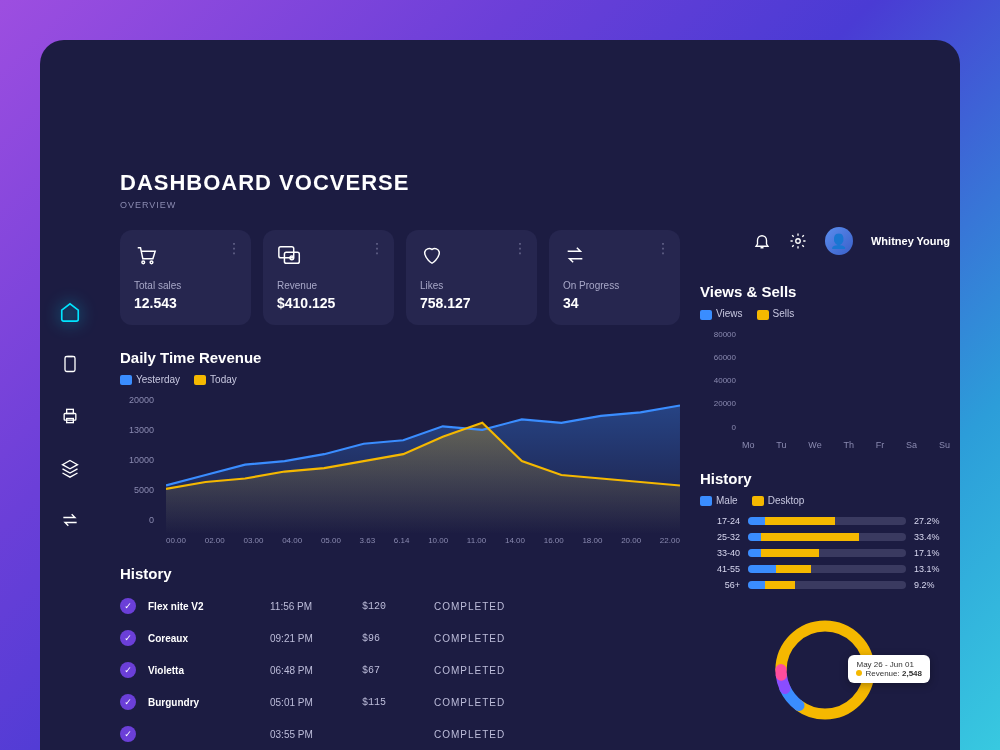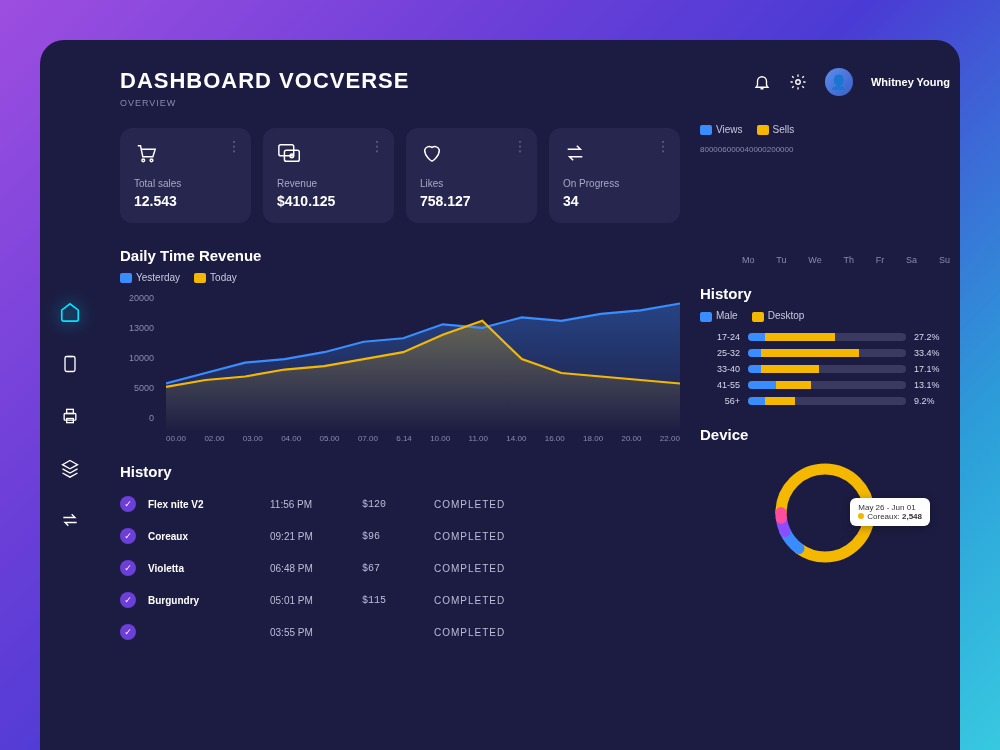--- a/index.html
+++ b/index.html
@@ -1,21 +1,21 @@
 <!DOCTYPE html>
 <html><head>
 <meta charset="utf-8">
 <style>
 * { margin: 0; padding: 0; box-sizing: border-box; font-family: -apple-system, BlinkMacSystemFont, 'Segoe UI', sans-serif; }
 body { width: 1000px; height: 750px; background: linear-gradient(135deg, #9d4ee0 0%, #6b3fd8 30%, #4a3bd4 50%, #2c9dd9 80%, #38c9e0 100%); overflow: hidden; }
 .app { position: absolute; left: 40px; top: 40px; right: 40px; bottom: 0; background: #1c1c42; border-radius: 24px 24px 0 0; display: flex; overflow: hidden; }
 .sidebar { width: 60px; display: flex; flex-direction: column; align-items: center; padding-top: 260px; gap: 28px; }
 .sidebar .nav-icon { width: 24px; height: 24px; display: flex; align-items: center; justify-content: center; color: #fff; cursor: pointer; }
 .sidebar .nav-icon.active { color: #00e5ff; filter: drop-shadow(0 0 8px #00e5ff); }
-.main { flex: 1; padding: 28px 10px 0 20px; display: flex; gap: 20px; overflow: hidden; }
+.main { flex: 1; padding: 28px 10px 0 20px; display: flex; gap: 20px; overflow: hidden; align-items: flex-end; }
 .left-col { flex: 1; min-width: 0; }
 .right-col { width: 250px; }
 .header { display: flex; justify-content: space-between; align-items: flex-start; margin-bottom: 20px; }
 .title { font-size: 22px; font-weight: 800; letter-spacing: 1px; color: #fff; }
 .subtitle { font-size: 9px; color: #8a8ab0; margin-top: 4px; letter-spacing: 1px; }
 .header-actions { display: flex; align-items: center; gap: 18px; }
 .header-actions .icon-btn { color: #fff; cursor: pointer; }
 .avatar { width: 28px; height: 28px; border-radius: 50%; background: linear-gradient(135deg, #5b8dee, #3a5fc8); display: flex; align-items: center; justify-content: center; font-size: 14px; }
 .username { color: #fff; font-size: 11px; font-weight: 600; }
 .kpi-row { display: flex; gap: 12px; margin-bottom: 24px; }
@@ -33,21 +33,21 @@
 .area-svg { position: absolute; left: 46px; right: 0; top: 0; bottom: 20px; }
 .history-table { font-size: 10px; color: #fff; }
 .history-row { display: flex; align-items: center; padding: 8px 0; gap: 12px; }
 .history-check { width: 16px; height: 16px; border-radius: 50%; background: #6b3fd8; display: flex; align-items: center; justify-content: center; font-size: 9px; color: #fff; flex-shrink: 0; }
 .history-name { width: 110px; font-weight: 600; }
 .history-time { width: 80px; color: #bdbdda; }
 .history-amount { width: 60px; color: #bdbdda; font-family: Liberation Mono, monospace; }
 .history-status { color: #bdbdda; letter-spacing: 1px; }
 .right-section { margin-bottom: 20px; }
 .vs-chart { position: relative; height: 120px; }
-.vs-y { position: absolute; left: 0; top: 0; bottom: 18px; width: 36px; display: flex; flex-direction: row; justify-content: space-between; font-size: 8px; color: #8a8ab0; text-align: right; }
+.vs-y { position: absolute; left: 0; top: 0; bottom: 18px; width: 36px; display: flex; flex-direction: column; justify-content: space-between; font-size: 8px; color: #8a8ab0; text-align: right; }
 .vs-bars { position: absolute; left: 42px; right: 0; top: 0; bottom: 18px; display: flex; align-items: flex-end; justify-content: space-between; gap: 8px; }
 .vs-bar { flex: 1; display: flex; flex-direction: column; justify-content: flex-end; border-radius: 3px 3px 0 0; overflow: hidden; }
 .vs-seg { width: 100%; }
 .vs-x { position: absolute; left: 42px; right: 0; bottom: 0; display: flex; justify-content: space-between; font-size: 9px; color: #8a8ab0; }
 .aud-row { display: flex; align-items: center; gap: 8px; margin-bottom: 6px; font-size: 9px; }
 .aud-label { width: 40px; text-align: right; color: #d8d8f0; }
 .aud-bar { flex: 1; height: 8px; background: #3a3a60; border-radius: 4px; position: relative; overflow: hidden; }
 .aud-fill { position: absolute; left: 0; top: 0; bottom: 0; display: flex; }
 .aud-pct { width: 36px; color: #d8d8f0; }
 .device-chart { position: relative; width: 150px; height: 120px; margin: 10px auto 0; }
@@ -179,21 +179,21 @@
             <path d="M0 87.75 L36.92307692307692 81.25 L73.84615384615384 78 L110.76923076923076 71.5 L147.69230769230768 68.25 L184.61538461538458 61.75 L221.53846153846152 55.25 L258.46153846153845 39 L295.38461538461536 26 L332.30769230769226 61.75 L369.23076923076917 74.75 L406.15384615384613 78 L443.07692307692304 81.25 L479.99999999999994 84.5 L480 130 L0 130 Z" fill="url(#g2)"></path>
             <path d="M0 84.5 L36.92307692307692 74.75 L73.84615384615384 65 L110.76923076923076 61.75 L147.69230769230768 55.25 L184.61538461538458 45.5 L221.53846153846152 42.25 L258.46153846153845 29.25 L295.38461538461536 32.5 L332.30769230769226 22.75 L369.23076923076917 26 L406.15384615384613 19.5 L443.07692307692304 16.25 L479.99999999999994 9.75 " fill="none" stroke="#3a8dff" stroke-width="2"></path>
             <path d="M0 87.75 L36.92307692307692 81.25 L73.84615384615384 78 L110.76923076923076 71.5 L147.69230769230768 68.25 L184.61538461538458 61.75 L221.53846153846152 55.25 L258.46153846153845 39 L295.38461538461536 26 L332.30769230769226 61.75 L369.23076923076917 74.75 L406.15384615384613 78 L443.07692307692304 81.25 L479.99999999999994 84.5 " fill="none" stroke="#f5b800" stroke-width="2"></path>
           </svg>
         <div class="x-axis" id="dr-x">
             <span>00.00</span>
             <span>02.00</span>
             <span>03.00</span>
             <span>04.00</span>
             <span>05.00</span>
-            <span>07.00</span>
+            <span>3.63</span>
             <span>6.14</span>
             <span>10.00</span>
             <span>11.00</span>
             <span>14.00</span>
             <span>16.00</span>
             <span>18.00</span>
             <span>20.00</span>
             <span>22.00</span>
           </div>
       </div>
@@ -250,20 +250,21 @@
             <svg width="18" height="18" viewBox="0 0 24 24" fill="none" stroke="#fff" stroke-width="1.8">
               <circle cx="12" cy="12" r="3"></circle>
               <path d="M12 2v3M12 19v3M4.2 4.2l2.1 2.1M17.7 17.7l2.1 2.1M2 12h3M19 12h3M4.2 19.8l2.1-2.1M17.7 6.3l2.1-2.1"></path>
             </svg>
           </span>
         <span class="avatar">👤</span>
         <span class="username">Whitney Young</span>
       </div>
 
       <div class="right-section">
+        <div class="section-title">Views &amp; Sells</div>
         <div class="legend">
           <span><span class="sw" style="background:#3a8dff"></span><span>Views</span></span>
           <span><span class="sw" style="background:#f5b800"></span><span>Sells</span></span>
         </div>
         <div class="vs-chart">
           <div class="vs-y" id="vs-y">
               <span>80000</span>
               <span>60000</span>
               <span>40000</span>
               <span>20000</span>
@@ -365,29 +366,28 @@
                   <div style="width:35%;background:#3a8dff"></div>
                   <div style="width:65%;background:#f5b800"></div>
                 </div>
               </div>
               <span class="aud-pct">9.2%</span>
             </div>
           </div>
       </div>
 
       <div class="right-section">
-        <div class="section-title">Device</div>
         <div class="device-chart">
           <svg width="150" height="120" viewBox="0 0 150 150" id="device-svg">
               <circle cx="75" cy="75" r="55" fill="none" stroke="#f5b800" stroke-width="14" stroke-dasharray="293.7389131106457 51.83627878423158" stroke-dashoffset="86.39379797371932" transform="rotate(-90 75 75)" stroke-linecap="round"></circle>
               <circle cx="75" cy="75" r="55" fill="none" stroke="#3a8dff" stroke-width="14" stroke-dasharray="27.646015351590183 317.9291765432871" stroke-dashoffset="-207.34511513692635" transform="rotate(-90 75 75)" stroke-linecap="round"></circle>
               <circle cx="75" cy="75" r="55" fill="none" stroke="#8a4dff" stroke-width="14" stroke-dasharray="17.278759594743864 328.2964323001334" stroke-dashoffset="-234.99113048851655" transform="rotate(-90 75 75)" stroke-linecap="round"></circle>
               <circle cx="75" cy="75" r="55" fill="none" stroke="#ff4d9d" stroke-width="14" stroke-dasharray="6.911503837897546 338.6636880569797" stroke-dashoffset="-252.2698900832604" transform="rotate(-90 75 75)" stroke-linecap="round"></circle>
             </svg>
           <div class="device-tooltip">
             <div>May 26 - Jun 01</div>
-            <div><span class="dot"></span><span>Coreaux:</span> <b>2,548</b></div>
+            <div><span class="dot"></span><span>Revenue:</span> <b>2,548</b></div>
           </div>
         </div>
       </div>
     </div>
   </div>
 </div>
 
 </body></html>

